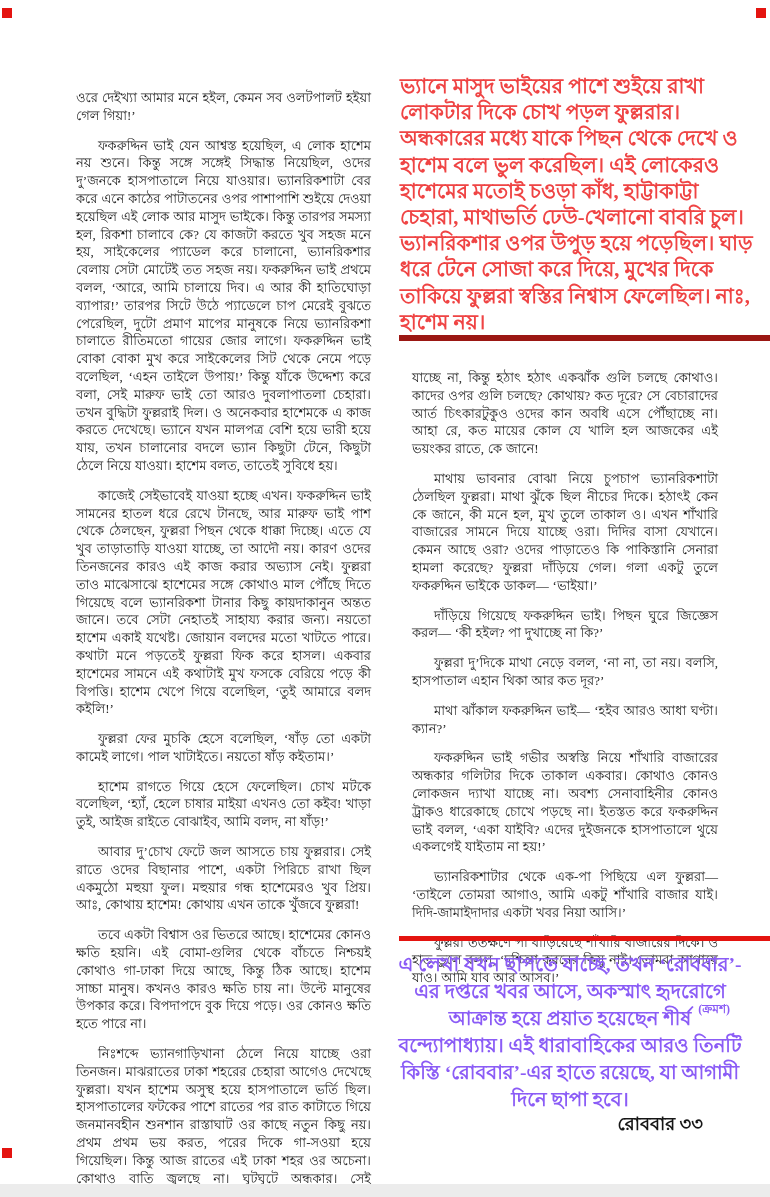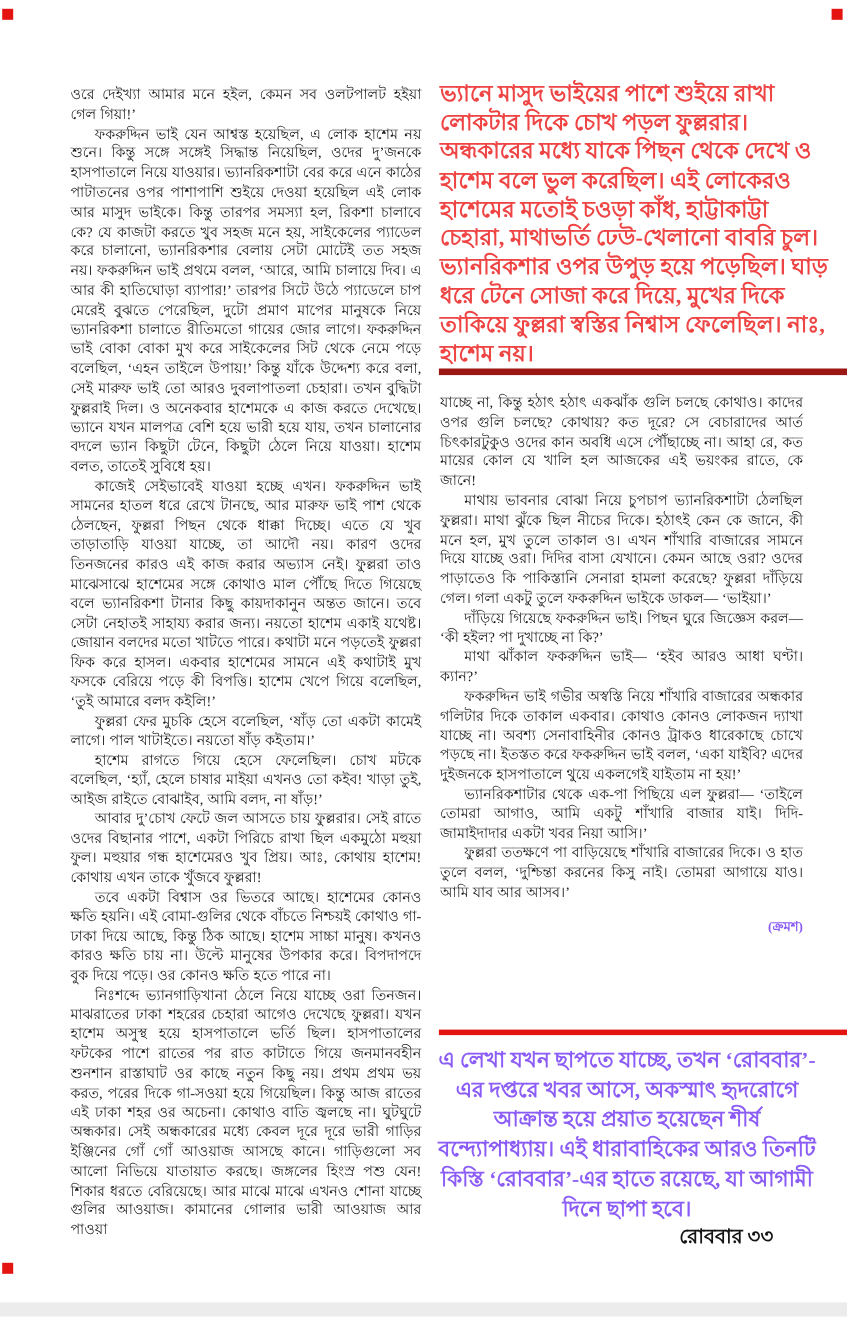--- a/index.html
+++ b/index.html
@@ -19,21 +19,21 @@
 
   
   .col-left {
     position: absolute; left: 64px; top: 77px; width: 319px;
   }
   .body-text {
     font-size: 13px; line-height: 17.8px;
     text-align: justify; color: #1c1c1c;
     word-spacing: 0.5px;
   }
-  .body-text p { margin: 0; text-indent: 1.7em; }
+  .body-text p { margin: 12px; text-indent: 1.7em; }
   .body-text p:first-of-type { text-indent: 0; }
 
   
   .intro {
     position: absolute; left: 400px; top: 73px; width: 360px;
     font-size: 20.5px; font-weight: bold; line-height: 26.2px;
     color: #ef4444; text-align: left;
   }
 
   .rule-dark {
@@ -91,20 +91,21 @@
 <div class="intro">ভ্যানে মাসুদ ভাইয়ের পাশে শুইয়ে রাখা লোকটার দিকে চোখ পড়ল ফুল্লরার। অন্ধকারের মধ্যে যাকে পিছন থেকে দেখে ও হাশেম বলে ভুল করেছিল। এই লোকেরও হাশেমের মতোই চওড়া কাঁধ, হাট্টাকাট্টা চেহারা, মাথাভর্তি ঢেউ-খেলানো বাবরি চুল। ভ্যানরিকশার ওপর উপুড় হয়ে পড়েছিল। ঘাড় ধরে টেনে সোজা করে দিয়ে, মুখের দিকে তাকিয়ে ফুল্লরা স্বস্তির নিশ্বাস ফেলেছিল। নাঃ, হাশেম নয়।</div>
 
 <div class="rule-dark" style="background: rgb(155, 23, 19);"></div>
 
 <div class="col-right-body">
   <div class="body-text">
 
   <p>যাচ্ছে না, কিন্তু হঠাৎ হঠাৎ একঝাঁক গুলি চলছে কোথাও। কাদের ওপর গুলি চলছে? কোথায়? কত দূরে? সে বেচারাদের আর্ত চিৎকারটুকুও ওদের কান অবধি এসে পৌঁছাচ্ছে না। আহা রে, কত মায়ের কোল যে খালি হল আজকের এই ভয়ংকর রাতে, কে জানে!</p>
       <p>মাথায় ভাবনার বোঝা নিয়ে চুপচাপ ভ্যানরিকশাটা ঠেলছিল ফুল্লরা। মাথা ঝুঁকে ছিল নীচের দিকে। হঠাৎই কেন কে জানে, কী মনে হল, মুখ তুলে তাকাল ও। এখন শাঁখারি বাজারের সামনে দিয়ে যাচ্ছে ওরা। দিদির বাসা যেখানে। কেমন আছে ওরা? ওদের পাড়াতেও কি পাকিস্তানি সেনারা হামলা করেছে? ফুল্লরা দাঁড়িয়ে গেল। গলা একটু তুলে ফকরুদ্দিন ভাইকে ডাকল— ‘ভাইয়া।’</p>
       <p>দাঁড়িয়ে গিয়েছে ফকরুদ্দিন ভাই। পিছন ঘুরে জিজ্ঞেস করল— ‘কী হইল? পা দুখাচ্ছে না কি?’</p>
+      <p>ফুল্লরা দু’দিকে মাথা নেড়ে বলল, ‘না না, তা নয়। বলসি, হাসপাতাল এহান থিকা আর কত দূর?’</p>
       <p>মাথা ঝাঁকাল ফকরুদ্দিন ভাই— ‘হইব আরও আধা ঘণ্টা। ক্যান?’</p>
       <p>ফকরুদ্দিন ভাই গভীর অস্বস্তি নিয়ে শাঁখারি বাজারের অন্ধকার গলিটার দিকে তাকাল একবার। কোথাও কোনও লোকজন দ্যাখা যাচ্ছে না। অবশ্য সেনাবাহিনীর কোনও ট্রাকও ধারেকাছে চোখে পড়ছে না। ইতস্তত করে ফকরুদ্দিন ভাই বলল, ‘একা যাইবি? এদের দুইজনকে হাসপাতালে থুয়ে একলগেই যাইতাম না হয়!’</p>
       <p>ভ্যানরিকশাটার থেকে এক-পা পিছিয়ে এল ফুল্লরা— ‘তাইলে তোমরা আগাও, আমি একটু শাঁখারি বাজার যাই। দিদি-জামাইদাদার একটা খবর নিয়া আসি।’</p>
       <p>ফুল্লরা ততক্ষণে পা বাড়িয়েছে শাঁখারি বাজারের দিকে। ও হাত তুলে বলল, ‘দুশ্চিন্তা করনের কিসু নাই। তোমরা আগায়ে যাও। আমি যাব আর আসব।’</p>
     </div>
   <div class="credit-block">
     <p class="credit-line">(ক্রমশ)</p>
   </div>
 </div>
 

